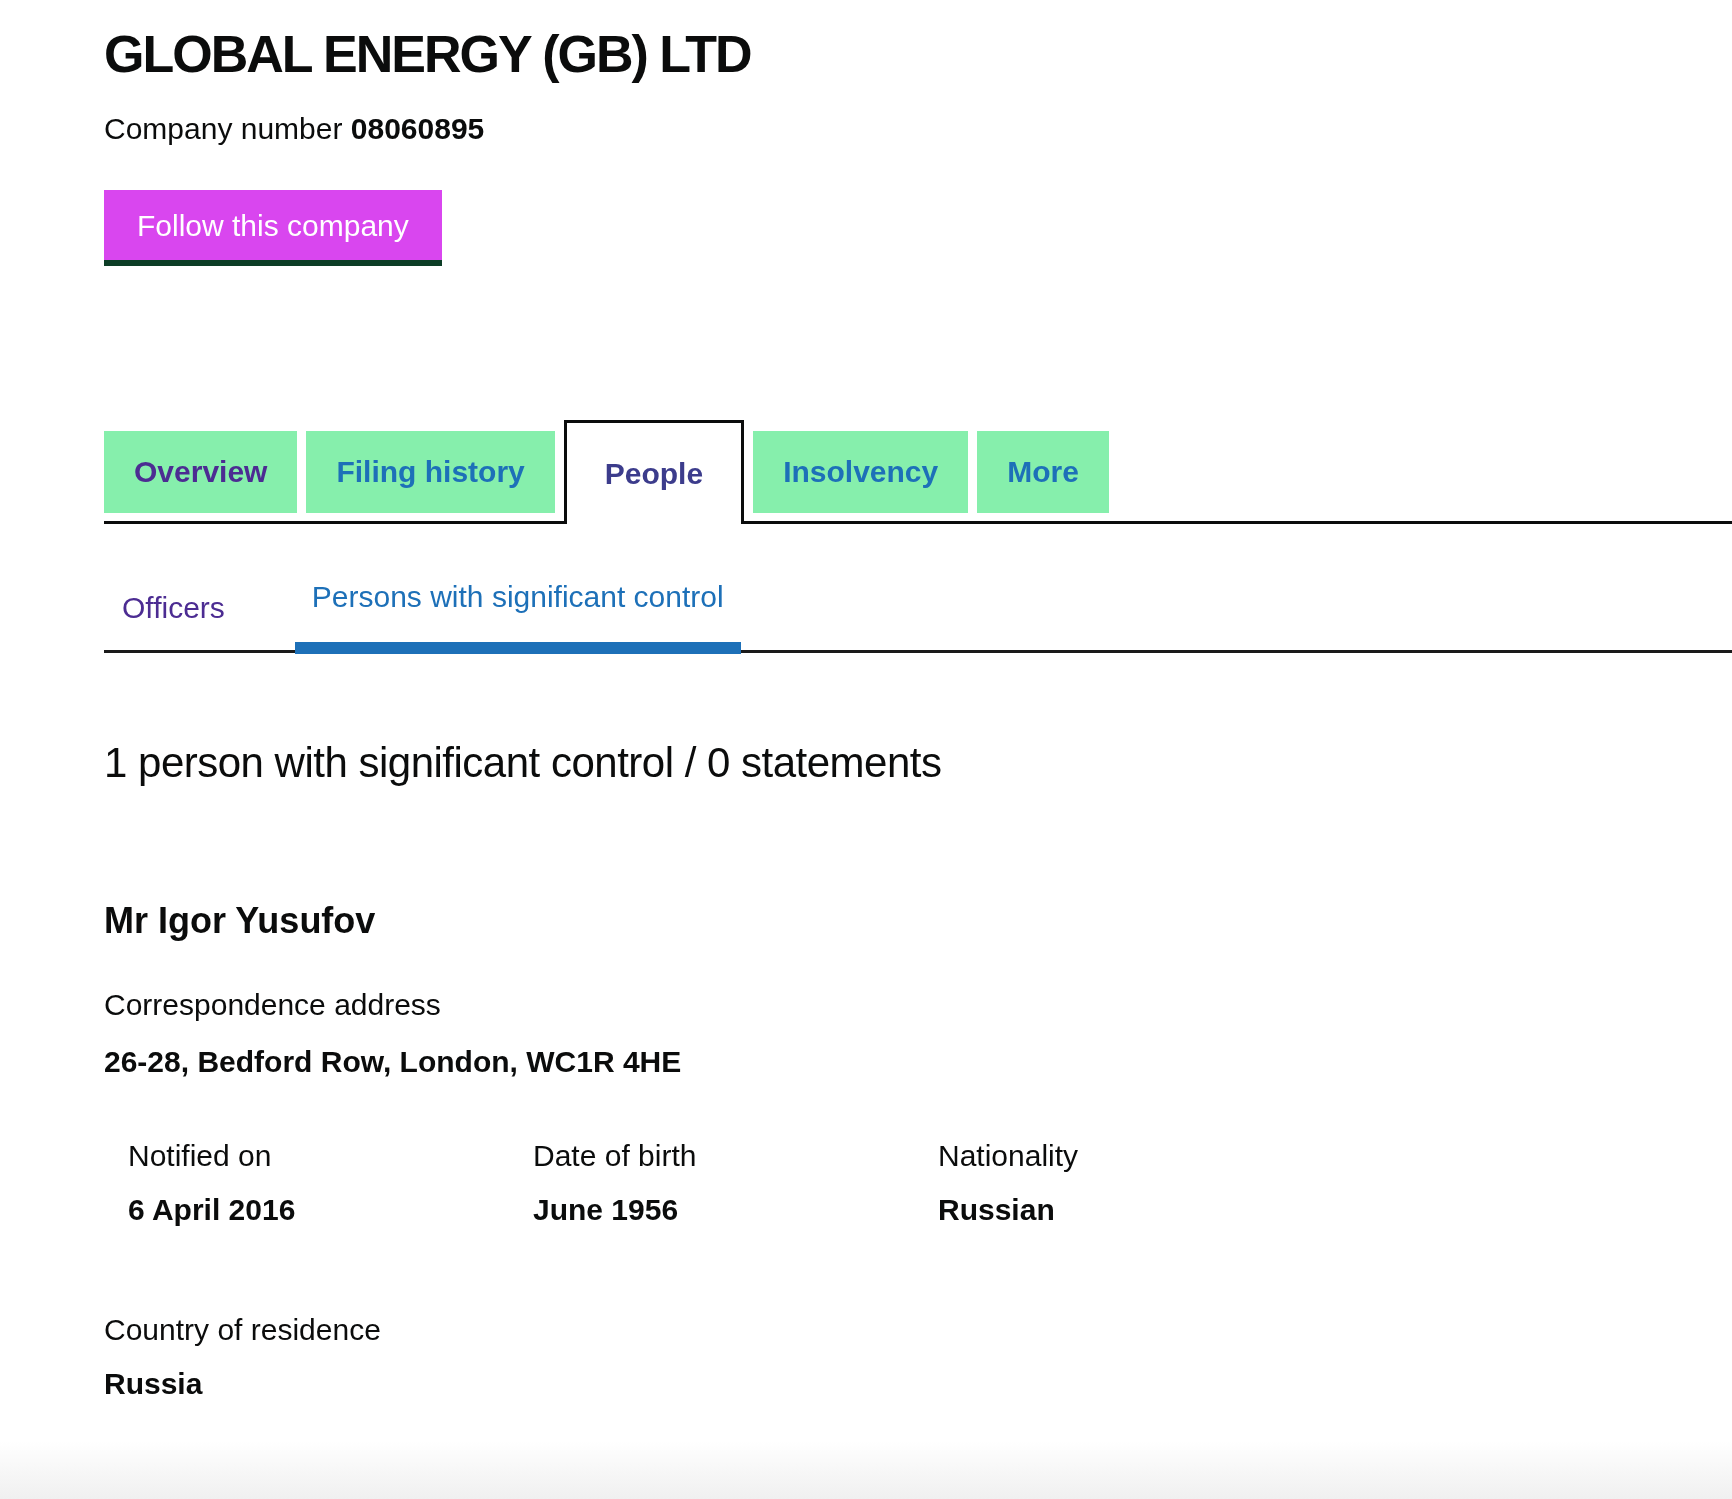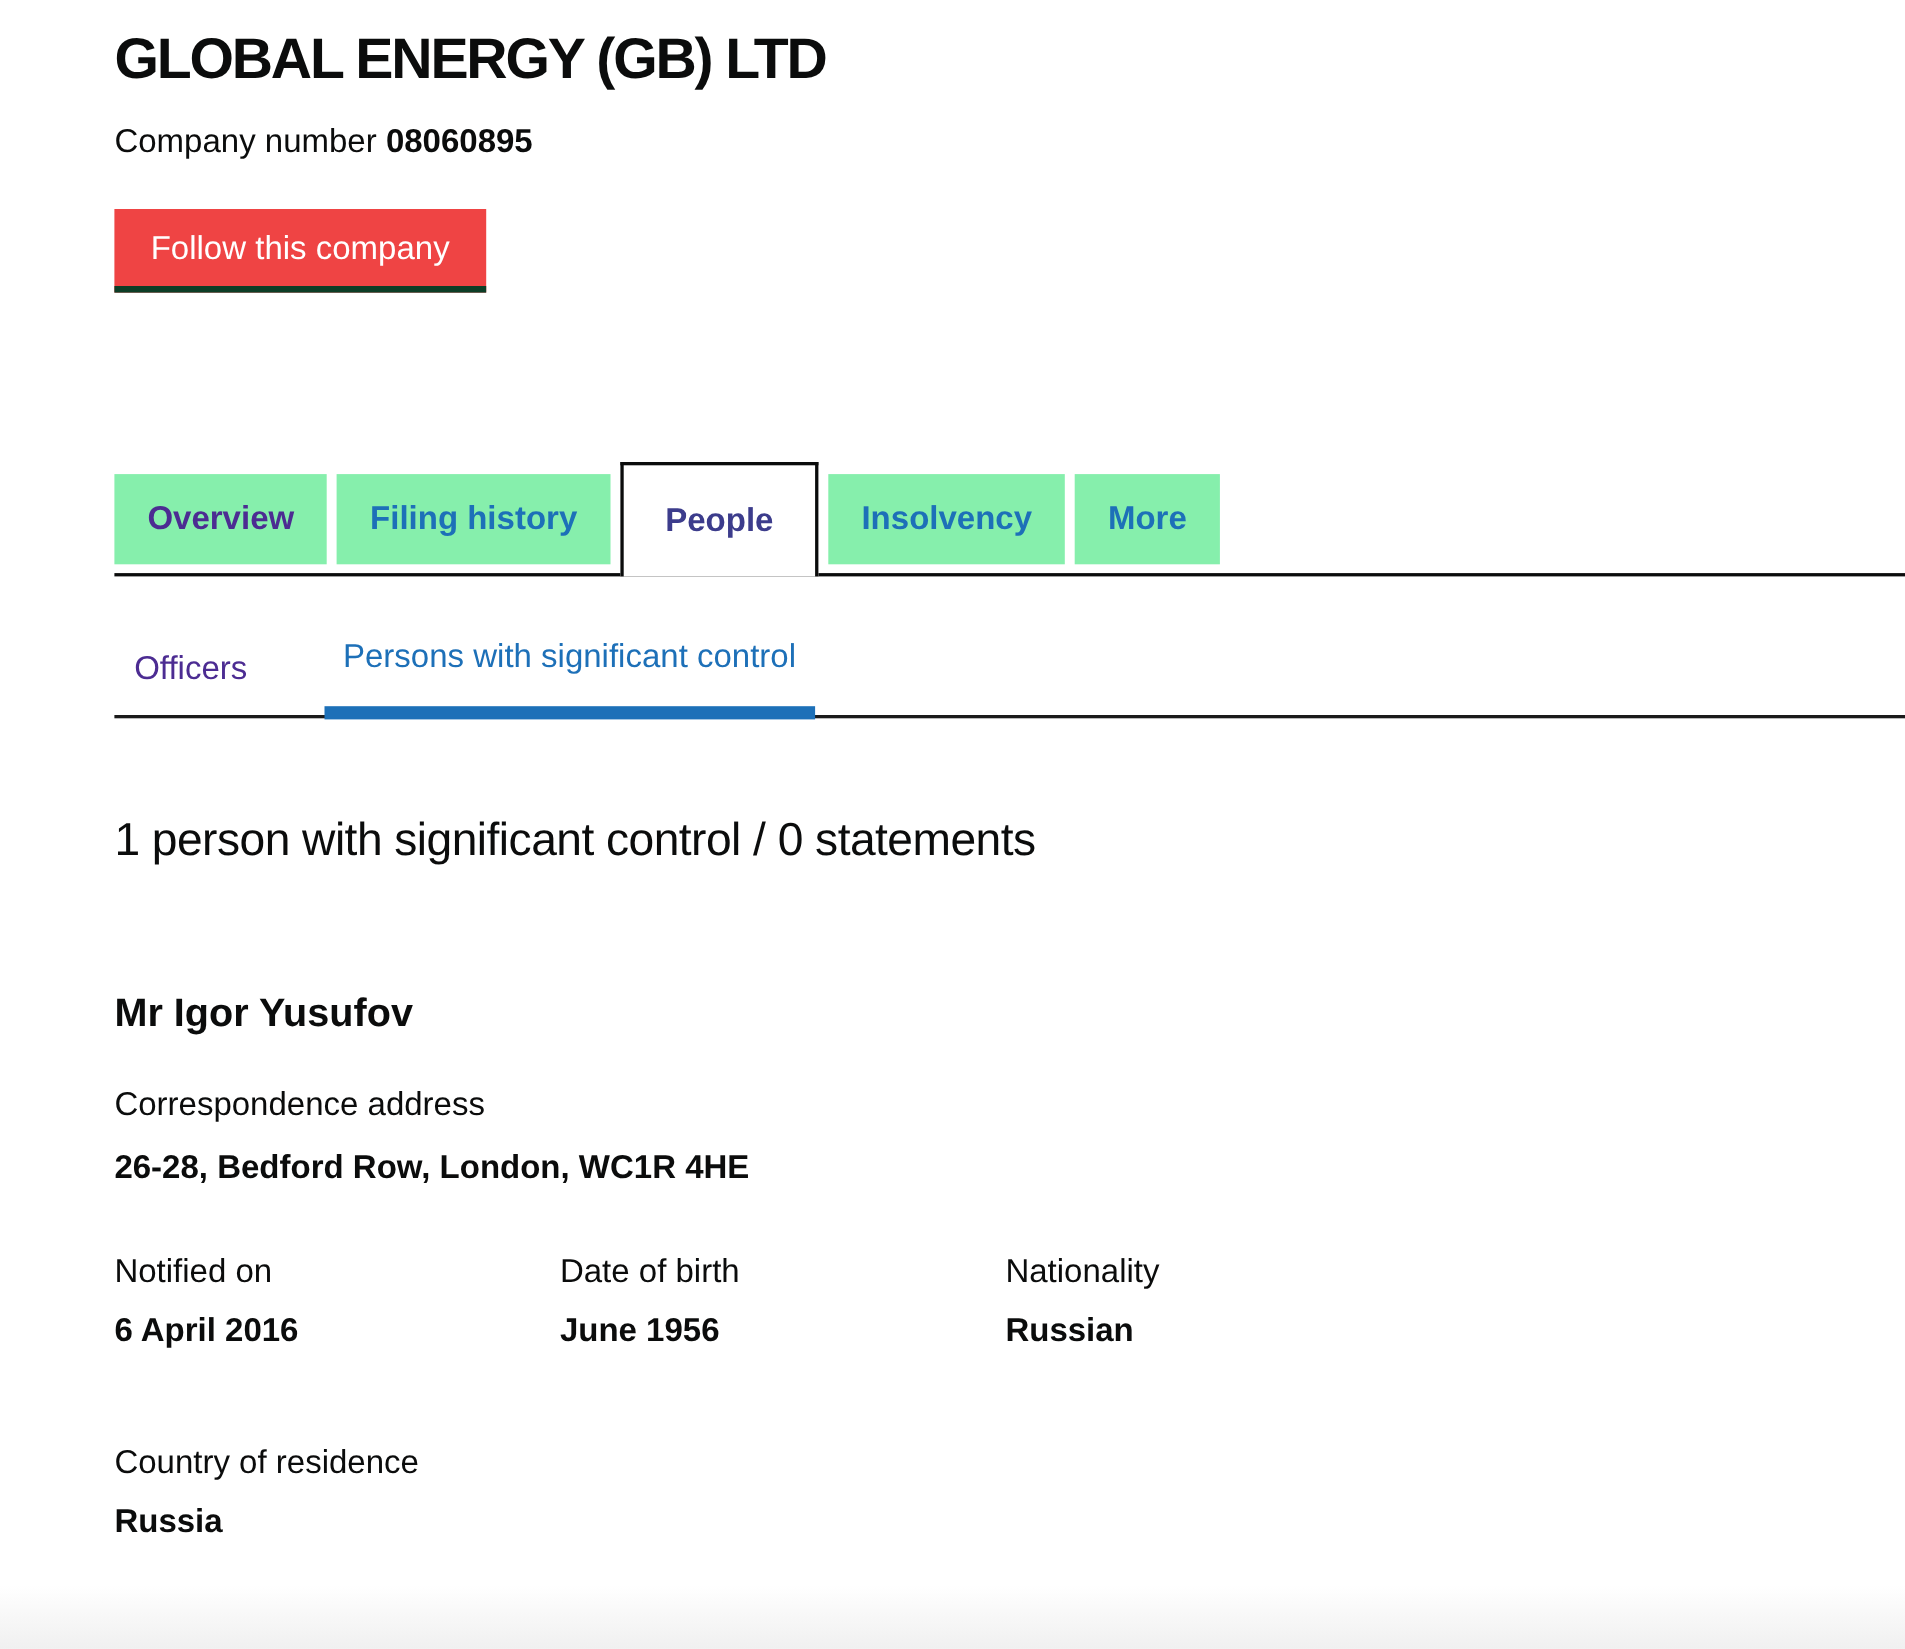--- a/index.html
+++ b/index.html
@@ -16,21 +16,21 @@
   .company-name {
     font-size: 52px; font-weight: 700; letter-spacing: -2px;
     line-height: 1.08; color: #0b0c0c;
   }
   .company-number-line { margin-top: 30px; font-size: 30px; }
   .company-number-line .num { font-weight: 700; }
 
   .follow-btn {
     display: inline-block;
     margin-top: 44px;
-    background: #ef4444;
+    background: #d946ef;
     border: none;
     border-bottom: 6px solid #0c3d26;
     color: #ffffff;
     font-family: "Liberation Sans", "DejaVu Sans", sans-serif;
     font-size: 30px;
     padding: 19px 33px 17px 33px;
     cursor: pointer;
   }
 
   
@@ -98,20 +98,21 @@
     margin-top: 113px;
     font-size: 36px; font-weight: 700;
   }
   .addr-label { margin-top: 46px; font-size: 30px; }
   .addr-value { margin-top: 23px; font-size: 30px; font-weight: 700; }
 
   .fields-row {
     margin-top: 60px;
     display: grid;
     grid-template-columns: 405px 405px 405px;
+    margin-left: 24px;
   }
   .field dt { font-size: 30px; font-weight: 400; }
   .field dd { margin-top: 20px; font-size: 30px; font-weight: 700; }
   .field.country { margin-top: 86px; }
 
   .bottom-fade {
     position: absolute; left: 0; bottom: 0;
     width: 1732px; height: 58px;
     background: linear-gradient(to bottom, rgba(241,241,241,0), #f0f0f0);
     pointer-events: none;

